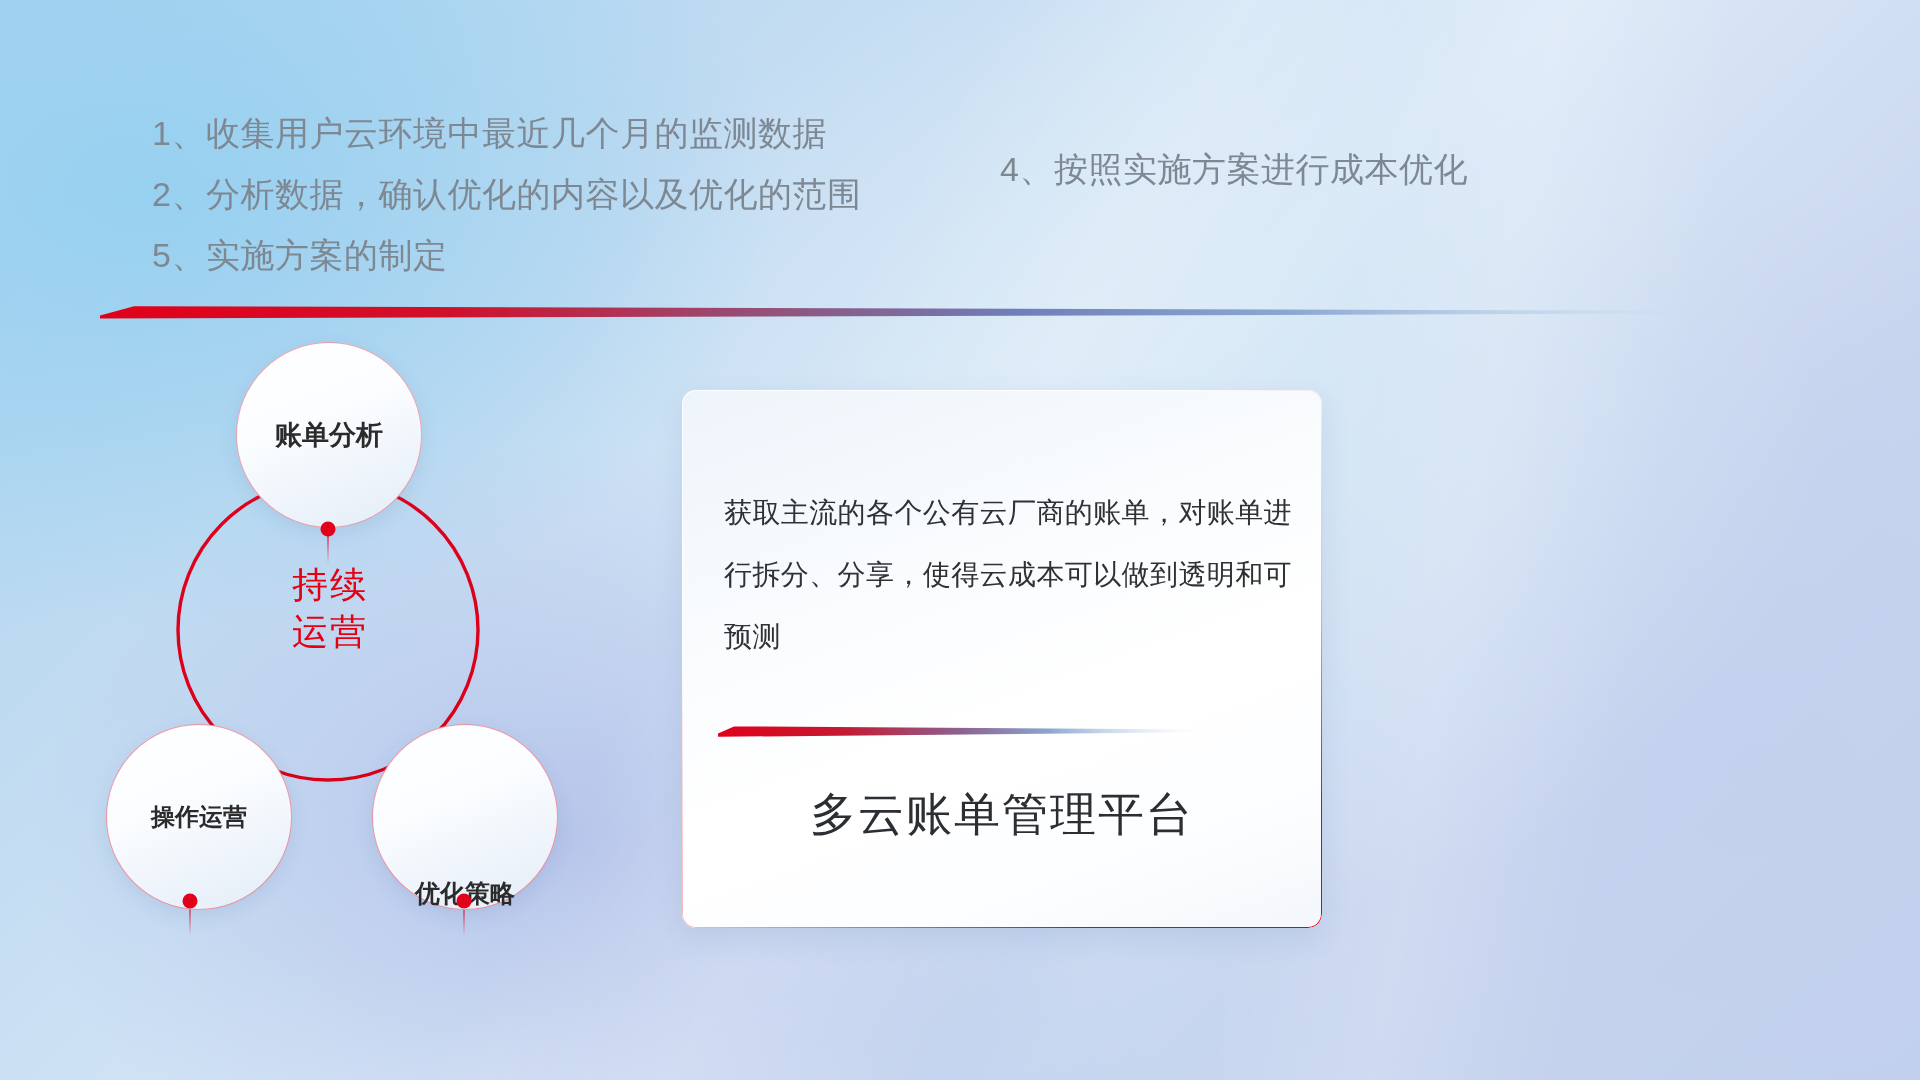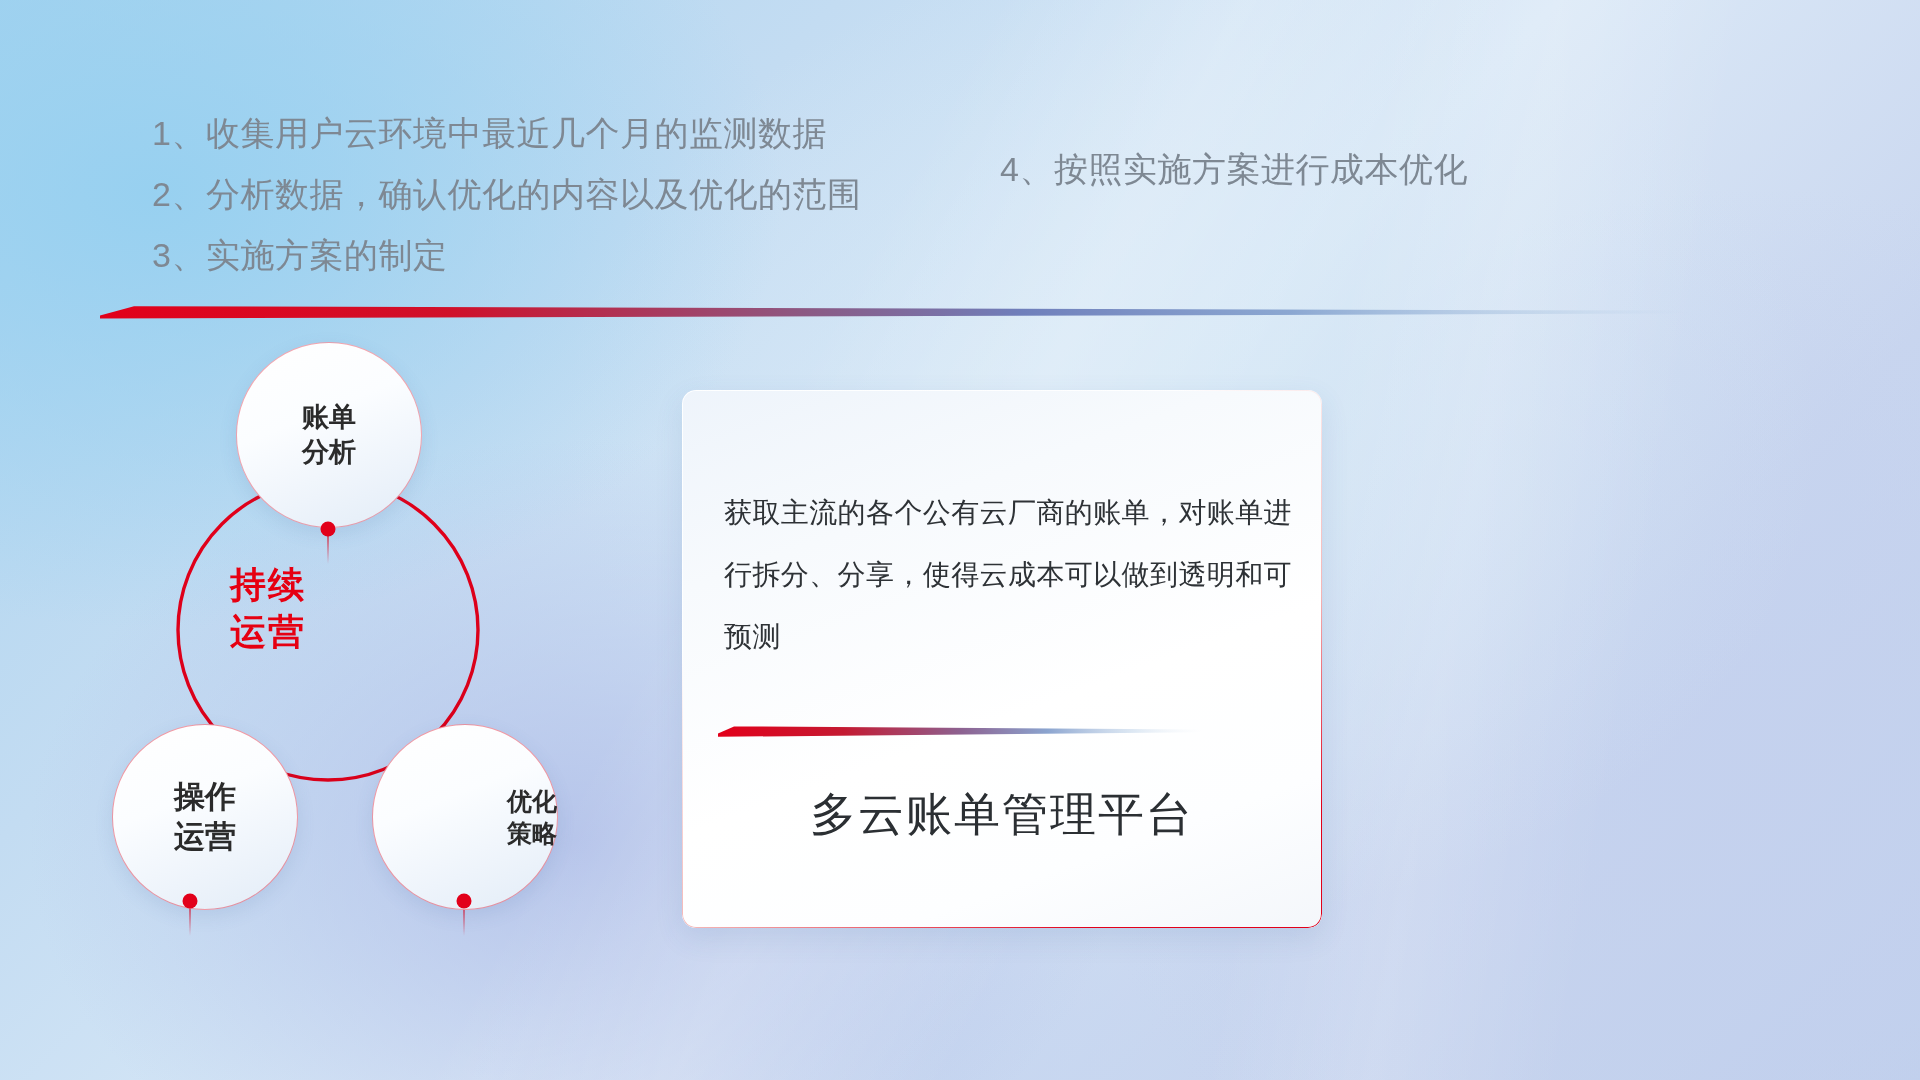--- a/index.html
+++ b/index.html
@@ -70,40 +70,40 @@
     width: 580px;
     height: 620px;
   }
   .bubble {
     position: absolute;
     border-radius: 50%;
     background:
       linear-gradient(158deg, #ffffff 0%, #fbfdff 40%, #eef4fb 72%, #e2ecf7 100%);
     box-shadow: 0 6px 18px rgba(70,110,160,0.13);
     display: flex;
-    flex-direction: column;
+    flex-direction: row;
     align-items: center;
     justify-content: center;
     color: #2b2b2b;
     font-weight: bold;
     line-height: 1.28;
     text-align: center;
   }
   #bubble-top  { left: 146px; top: 2px;   width: 184px; height: 184px; font-size: 27px; }
-  #bubble-left { left: 22px;   top: 384px; width: 184px; height: 184px; font-size: 31px; }
+  #bubble-left { left: 16px;   top: 384px; width: 184px; height: 184px; font-size: 24px; }
   #bubble-right{ left: 282px; top: 384px; width: 184px; height: 184px; font-size: 25px; align-items: flex-end; }
 
   #center-label {
     position: absolute;
     left: 140px;
     top: 222px;
     width: 200px;
-    text-align: left;
+    text-align: center;
     color: #e60012;
-    font-weight: bold;
+    font-weight: normal;
     font-size: 36px;
     line-height: 1.3;
     letter-spacing: 2px;
   }
 
   
   .card {
     position: absolute;
     top: 390px;
     width: 640px;
@@ -162,21 +162,21 @@
   }
 </style>
 </head>
 <body>
 
 <div id="stage">
 
   <div class="bullets" id="bullets-left">
     <div class="line">1、收集用户云环境中最近几个月的监测数据</div>
     <div class="line">2、分析数据，确认优化的内容以及优化的范围</div>
-    <div class="line">3、实施方案的制定</div>
+    <div class="line">5、实施方案的制定</div>
   </div>
 
   <div class="bullets" id="bullets-right">
     <div class="line">4、按照实施方案进行成本优化</div>
   </div>
 
   <svg id="divider" viewBox="0 0 1590 22" preserveAspectRatio="none">
     <defs>
       <linearGradient id="divGrad" x1="0" y1="0" x2="1" y2="0">
         <stop offset="0.00" stop-color="#e2001a" stop-opacity="1"></stop>

